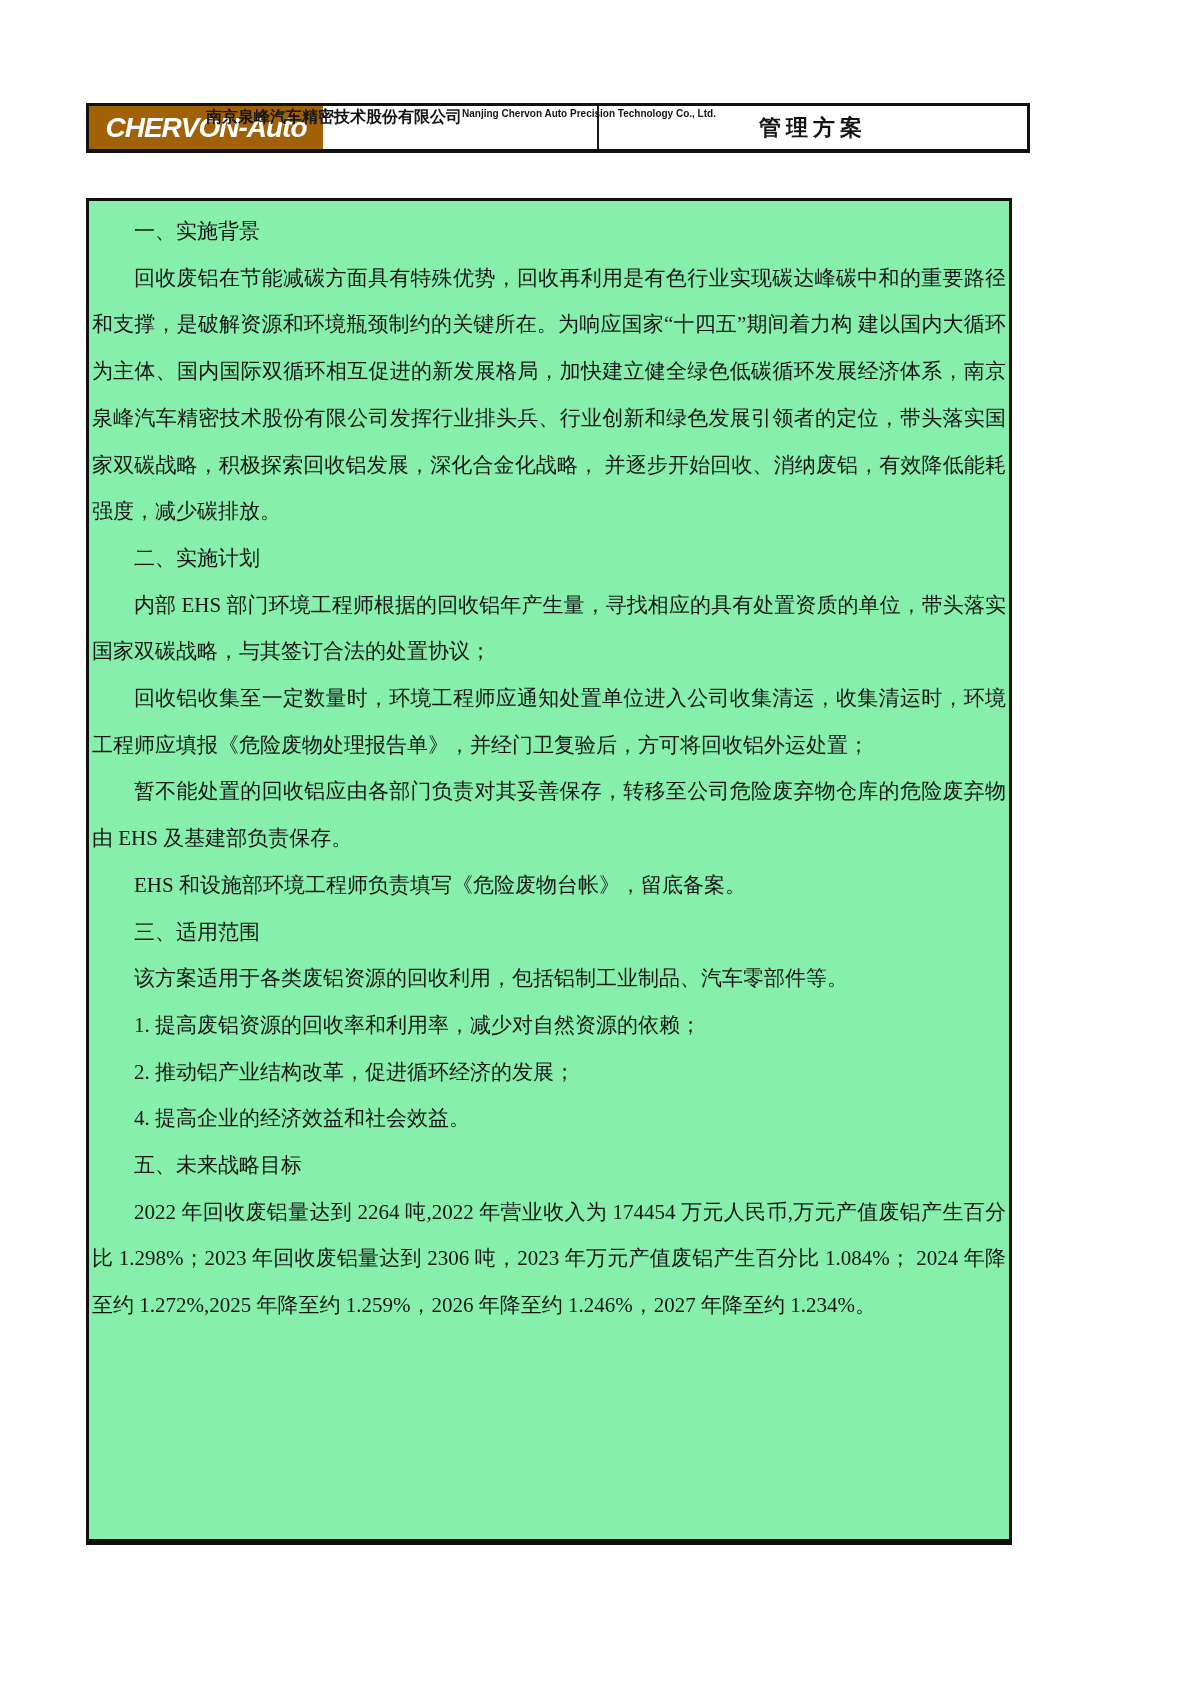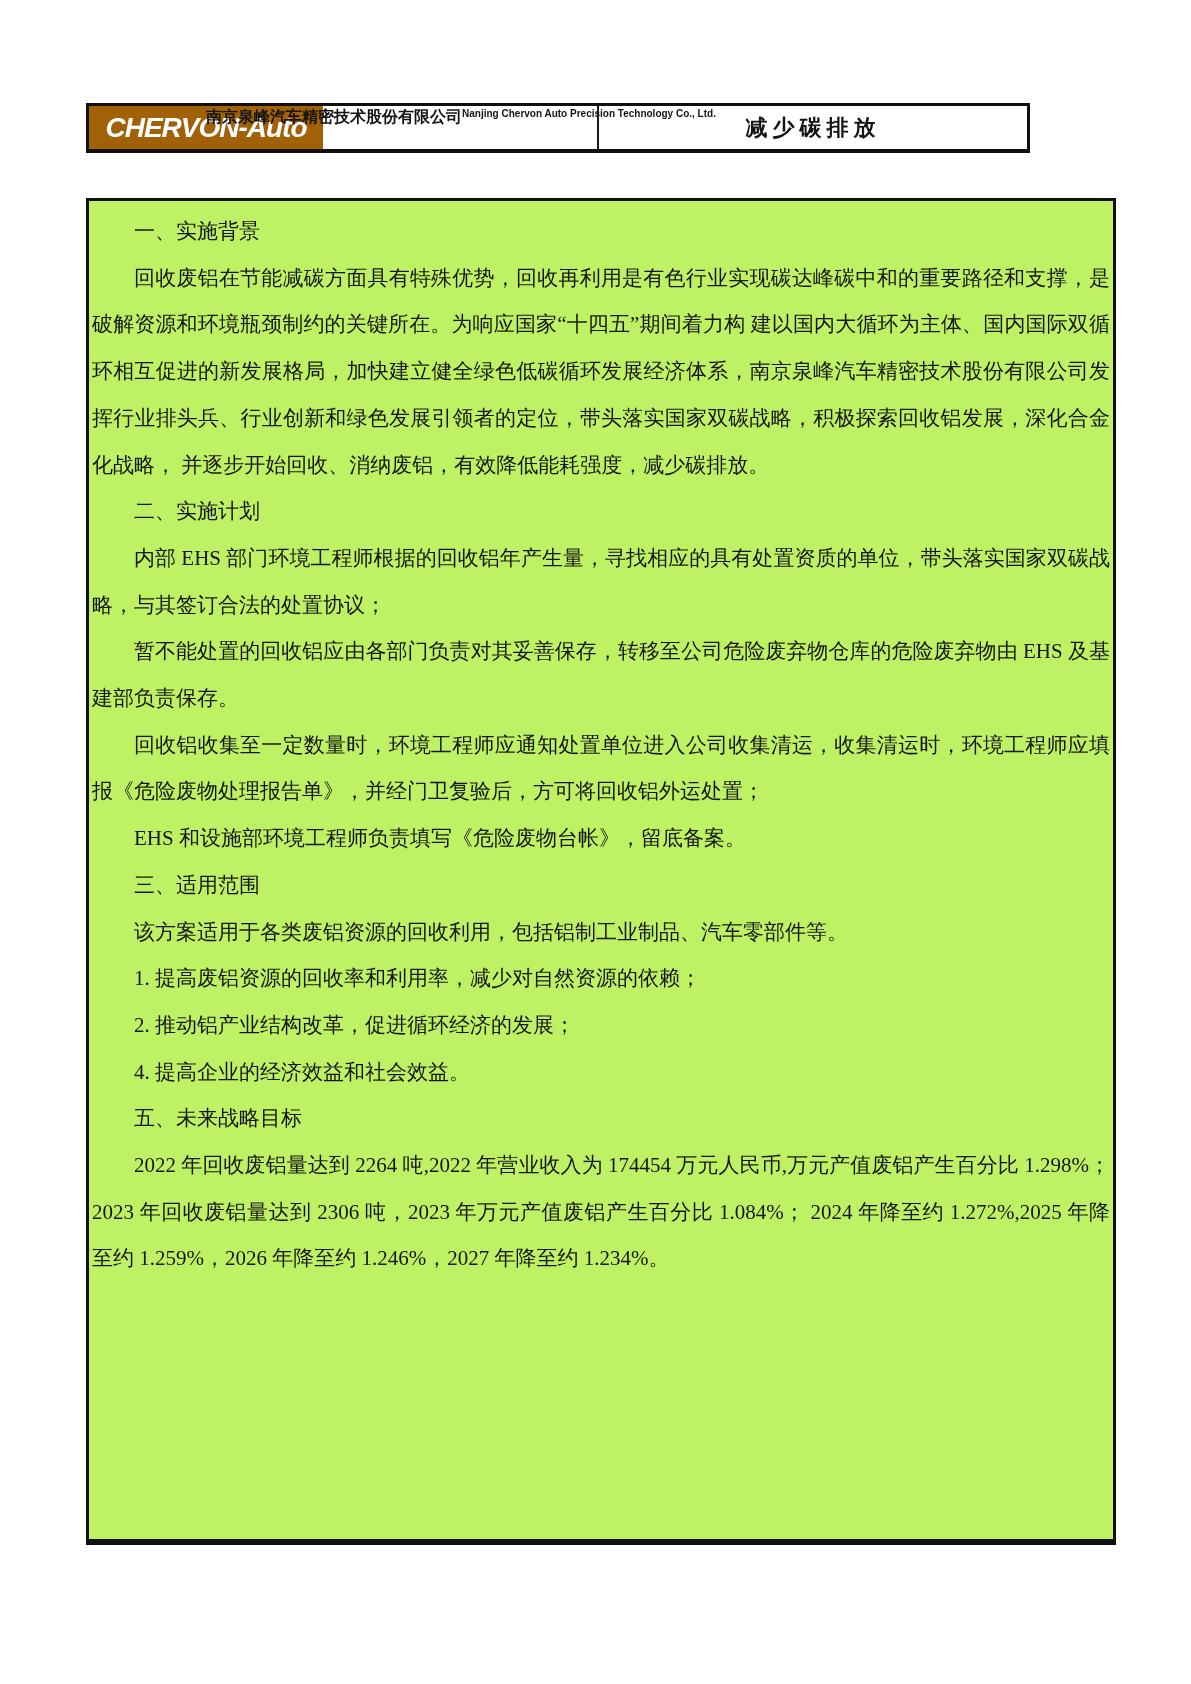--- a/index.html
+++ b/index.html
@@ -81,26 +81,26 @@
     font-size: 22px;
     letter-spacing: 5px;
     white-space: nowrap;
   }
 
   
   .content-box {
     position: absolute;
     left: 86px;
     top: 198px;
-    width: 1030px;
+    width: 926px;
     height: 1347px;
     border: 3px solid #101010;
     border-bottom-width: 6px;
     box-sizing: border-box;
-    background: #bef264;
+    background: #86efac;
     overflow: hidden;
   }
   .doc-body {
     padding: 7px 3px 0 3px;
     font-size: 21px;
     line-height: 46.7px;
     text-align: justify;
     color: #161616;
   }
   .doc-heading, .doc-para {
@@ -114,32 +114,32 @@
 
 <div class="header-box">
   <div class="logo-block">
     <span class="logo-text">CHERVON-Auto</span>
   </div>
   <div class="company-block">
     <span class="company-zh">南京泉峰汽车精密技术股份有限公司</span>
     <span class="company-en">Nanjing Chervon Auto Precision Technology Co., Ltd.</span>
   </div>
   <div class="title-cell">
-    <span class="doc-title">减少碳排放</span>
+    <span class="doc-title">管理方案</span>
   </div>
 </div>
 
 <div class="content-box">
   <div class="doc-body">
       <p class="doc-heading">一、实施背景</p>
       <p class="doc-para">回收废铝在节能减碳方面具有特殊优势，回收再利用是有色行业实现碳达峰碳中和的重要路径和支撑，是破解资源和环境瓶颈制约的关键所在。为响应国家“十四五”期间着力构 建以国内大循环为主体、国内国际双循环相互促进的新发展格局，加快建立健全绿色低碳循环发展经济体系，南京泉峰汽车精密技术股份有限公司发挥行业排头兵、行业创新和绿色发展引领者的定位，带头落实国家双碳战略，积极探索回收铝发展，深化合金化战略， 并逐步开始回收、消纳废铝，有效降低能耗强度，减少碳排放。</p>
       <p class="doc-heading">二、实施计划</p>
       <p class="doc-para">内部 EHS 部门环境工程师根据的回收铝年产生量，寻找相应的具有处置资质的单位，带头落实国家双碳战略，与其签订合法的处置协议；</p>
+      <p class="doc-para">回收铝收集至一定数量时，环境工程师应通知处置单位进入公司收集清运，收集清运时，环境工程师应填报《危险废物处理报告单》，并经门卫复验后，方可将回收铝外运处置；</p>
       <p class="doc-para">暂不能处置的回收铝应由各部门负责对其妥善保存，转移至公司危险废弃物仓库的危险废弃物由 EHS 及基建部负责保存。</p>
-      <p class="doc-para">回收铝收集至一定数量时，环境工程师应通知处置单位进入公司收集清运，收集清运时，环境工程师应填报《危险废物处理报告单》，并经门卫复验后，方可将回收铝外运处置；</p>
       <p class="doc-para">EHS 和设施部环境工程师负责填写《危险废物台帐》，留底备案。</p>
       <p class="doc-heading">三、适用范围</p>
       <p class="doc-para">该方案适用于各类废铝资源的回收利用，包括铝制工业制品、汽车零部件等。</p>
       <p class="doc-para">1. 提高废铝资源的回收率和利用率，减少对自然资源的依赖；</p>
       <p class="doc-para">2. 推动铝产业结构改革，促进循环经济的发展；</p>
       <p class="doc-para">4. 提高企业的经济效益和社会效益。</p>
       <p class="doc-heading">五、未来战略目标</p>
       <p class="doc-para">2022 年回收废铝量达到 2264 吨,2022 年营业收入为 174454 万元人民币,万元产值废铝产生百分比 1.298%；2023 年回收废铝量达到 2306 吨，2023 年万元产值废铝产生百分比 1.084%； 2024 年降至约 1.272%,2025 年降至约 1.259%，2026 年降至约 1.246%，2027 年降至约 1.234%。</p>
     </div>
 </div>

